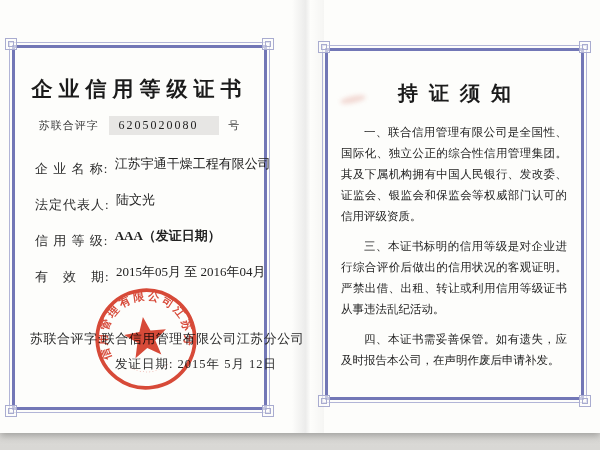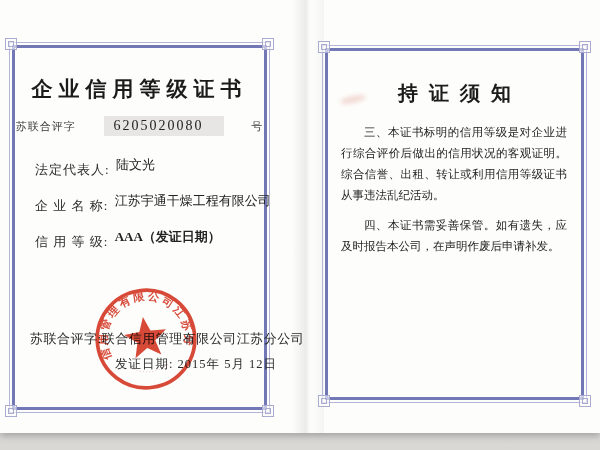--- a/index.html
+++ b/index.html
@@ -48,22 +48,22 @@
   .cert-title {
     margin: 27px 0 0; text-align: center;
     font-size: 21px; font-weight: bold; letter-spacing: 6px; color: #1b1b1b;
   }
   .certno {
     margin-top: 13px; text-align: center; font-size: 11px;
     letter-spacing: 1px; color: #3a3a3a;
   }
   .numbox {
     display: inline-block; background: #e7e6e4; color: #222;
-    padding: 2px 20px 2px 10px; margin: 0 24px;
-    font-size: 14px; letter-spacing: 2px;
+    padding: 2px 20px 2px 10px; margin: 0 6px;
+    font-size: 12px; letter-spacing: 2px;
   }
   .fields { margin: 25px 0 0 20px; }
   .field  { height: 36px; font-size: 13px; white-space: nowrap; }
   .flabel { letter-spacing: 1px; color: #2e2e2e; }
   .fvalue { position: relative; top: -5px; margin-left: 3px; color: #222; }
   .field.bold .fvalue { font-weight: bold; }
   .issuer {
     position: absolute; left: 15px; top: 282px;
     font-size: 13px; letter-spacing: .5px; white-space: nowrap;
   }
@@ -113,30 +113,34 @@
       <h1 class="cert-title">企业信用等级证书</h1>
 
       <div class="certno">
         <span>苏联合评字</span>
         <span class="numbox">6205020080</span>
         <span>号</span>
       </div>
 
       <div class="fields">
         <div class="field">
+          <span class="flabel">企 业 名 称:</span>
+          <span class="fvalue">江苏宇通干燥工程有限公司</span>
+        </div>
+        <div class="field">
           <span class="flabel">法定代表人:</span>
           <span class="fvalue">陆文光</span>
-        </div>
-        <div class="field">
-          <span class="flabel">企 业 名 称:</span>
-          <span class="fvalue">江苏宇通干燥工程有限公司</span>
         </div>
         <div class="field bold">
           <span class="flabel">信 用 等 级:</span>
           <span class="fvalue">AAA（发证日期）</span>
+        </div>
+        <div class="field">
+          <span class="flabel">有　效　期:</span>
+          <span class="fvalue">2015年05月 至 2016年04月</span>
         </div>
       </div>
 
       <div class="issuer">
         <span>苏联合评字:</span><span>联合信用管理有限公司江苏分公司</span>
       </div>
       <div class="issuedate">
         <span>发证日期:</span>
         <span>2015年 5月 12日</span>
       </div>
@@ -163,20 +167,21 @@
     <div class="frame">
       <div class="frame-outer"></div>
       <div class="corner c-tl"></div>
       <div class="corner c-tr"></div>
       <div class="corner c-bl"></div>
       <div class="corner c-br"></div>
 
       <h2 class="notice-title">持证须知</h2>
 
       <div class="notice-body">
-        <p>三、本证书标明的信用等级是对企业进行综合评价后做出的信用状况的客观证明。综合信誉、出租、转让或利用信用等级证书从事违法乱纪活动。</p>
+        <p>一、联合信用管理有限公司是全国性、国际化、独立公正的综合性信用管理集团。其及下属机构拥有中国人民银行、发改委、证监会、银监会和保监会等权威部门认可的信用评级资质。</p>
+        <p>三、本证书标明的信用等级是对企业进行综合评价后做出的信用状况的客观证明。严禁出借、出租、转让或利用信用等级证书从事违法乱纪活动。</p>
         <p>四、本证书需妥善保管。如有遗失，应及时报告本公司，在声明作废后申请补发。</p>
       </div>
     </div>
   </div>
 
   <div class="smudge"></div>
 </div>
 
 </body></html>

